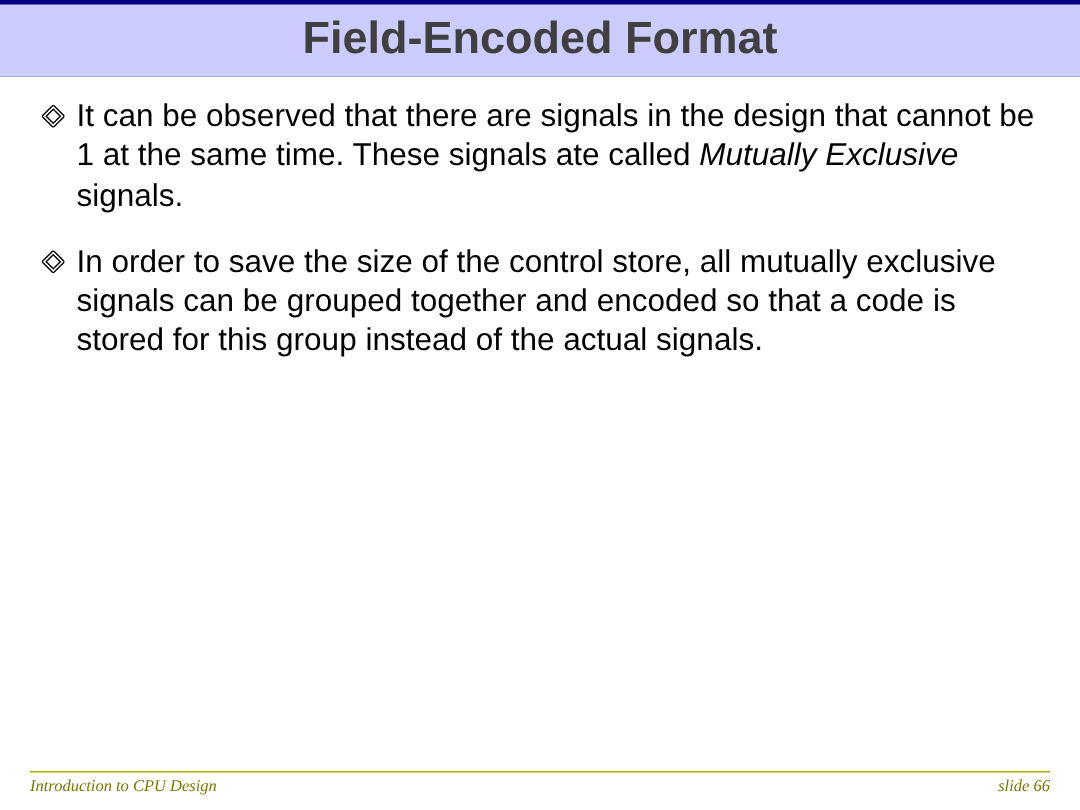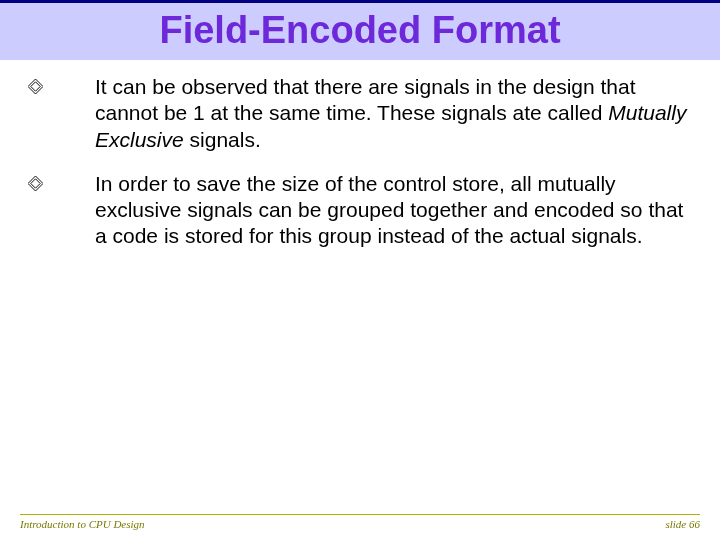--- a/index.html
+++ b/index.html
@@ -17,32 +17,31 @@
     padding: 3px 0 0 0;
   }
   .title-inner {
     background: #ccccff;
     margin: 0;
     text-align: center;
     padding: 6px 0 8px 0;
   }
   .title-text {
     font-family: "Comic Sans MS", "Comic Sans", cursive, sans-serif;
-    font-size: 38px;
+    font-size: 30px;
     font-weight: bold;
-    color: #6d28d9;
+    color: #404040;
   }
   .content {
     padding: 14px 28px 0 28px;
   }
   .bullet-item {
     display: flex;
     align-items: flex-start;
     margin-bottom: 18px;
-    gap: 44px;
   }
   .bullet-icon {
     flex: 0 0 auto;
     margin-right: 8px;
     margin-top: 5px;
   }
   .bullet-text {
     font-size: 21px;
     line-height: 1.25;
     color: #000;

